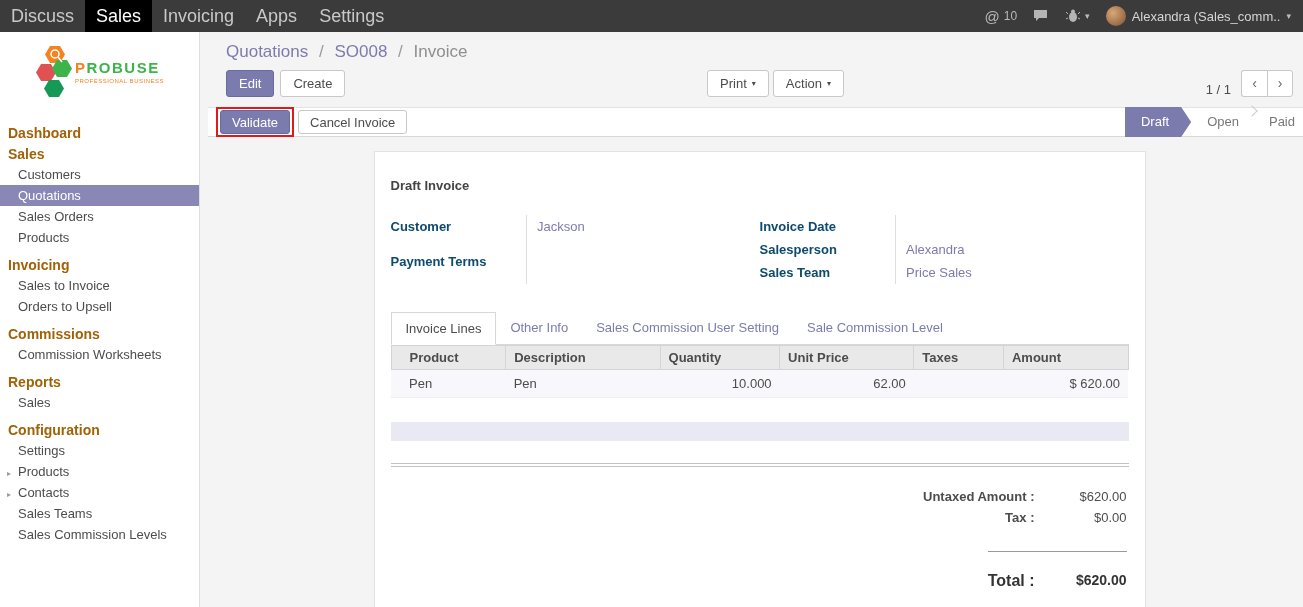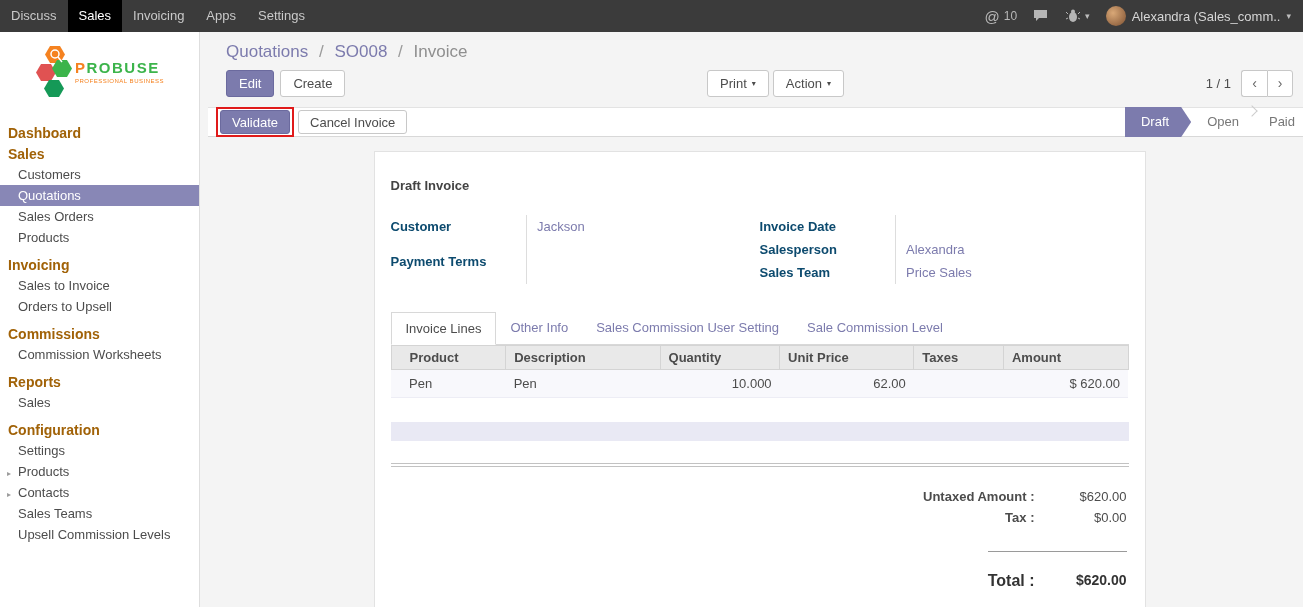--- a/index.html
+++ b/index.html
@@ -2,21 +2,21 @@
 <html><head>
 <meta charset="utf-8">
 <style>
   *{margin:0;padding:0;box-sizing:border-box}
   body{font-family:"Liberation Sans",sans-serif;font-size:13px;color:#4c4c4c;background:#fff}
   .screen{position:relative;width:1303px;height:607px;background:#f4f4f4;overflow:hidden}
 
   
   .topbar{position:absolute;top:0;left:0;width:100%;height:32px;background:#3b3b3b;display:flex;align-items:stretch;z-index:20}
   .topbar-menu{display:flex}
-  .tmenu-item{padding:0 11px;line-height:32px;color:#c9c9c9;font-size:13px;cursor:pointer;white-space:nowrap}
+  .tmenu-item{padding:0 11px;line-height:32px;color:#c9c9c9;font-size:18px;cursor:pointer;white-space:nowrap}
   .tmenu-item.active{background:#000;color:#fff}
   .topbar-right{margin-left:auto;display:flex;align-items:center;gap:16px;padding-right:12px;color:#b8b8b8}
   .systray-item{display:flex;align-items:center;gap:4px;cursor:pointer;font-size:12px}
   .at-glyph{font-size:15px;line-height:1}
   .user-menu{display:flex;align-items:center;gap:6px;color:#d6d6d6;font-size:13px;cursor:pointer;white-space:nowrap}
   .avatar{width:20px;height:20px;border-radius:50%;background:radial-gradient(circle at 35% 35%,#d9a877,#7e5132);flex:0 0 auto}
   .caret{font-size:9px;color:#bdbdbd}
 
   
   .sidebar{position:absolute;top:32px;left:0;width:200px;height:575px;background:#fff;border-right:1px solid #dedede;overflow:hidden}
@@ -34,21 +34,21 @@
   
   .content{position:absolute;top:32px;left:208px;width:1103px;height:575px;background:#f4f4f4;overflow:hidden}
   .breadcrumb{margin:10px 0 0 18px;font-size:17px;color:#8f8f8f;white-space:nowrap}
   .breadcrumb a{color:#7c7bad;text-decoration:none;cursor:pointer}
   .breadcrumb .sep{margin:0 6px;color:#9b9b9b}
   .breadcrumb .current{color:#8f8f8f}
 
   .cp-row{display:flex;align-items:center;margin:8px 18px 10px 18px;height:27px}
   .left-group{display:flex;gap:6px}
   .center-group{display:flex;gap:4px;margin:0 auto}
-  .right-group{display:flex;align-items:center;gap:10px}
+  .right-group{display:flex;align-items:flex-end;gap:10px}
   .btn{display:inline-flex;align-items:center;gap:5px;height:27px;padding:0 12px;border:1px solid #c8c8c8;background:#fff;border-radius:3px;font-size:13px;color:#4c4c4c;cursor:pointer;font-family:inherit;white-space:nowrap}
   .btn-primary{background:#7c7bad;border-color:#6b6a9e;color:#fff}
   .dd-caret{font-size:8px;color:inherit}
   .pager-text{font-size:13px;color:#4c4c4c}
   .pager-btns{display:flex}
   .pager-btn{width:26px;height:27px;border:1px solid #c8c8c8;background:#fff;font-size:14px;color:#666;cursor:pointer;line-height:25px;text-align:center}
   .pager-btn.prev{border-radius:3px 0 0 3px;border-right:none}
   .pager-btn.next{border-radius:0 3px 3px 0}
 
   
@@ -166,21 +166,21 @@
       <div class="side-item">Orders to Upsell</div>
       <div class="side-heading">Commissions</div>
       <div class="side-item">Commission Worksheets</div>
       <div class="side-heading">Reports</div>
       <div class="side-item">Sales</div>
       <div class="side-heading">Configuration</div>
       <div class="side-item">Settings</div>
       <div class="side-item"><span class="mini-caret">▸</span><span>Products</span></div>
       <div class="side-item"><span class="mini-caret">▸</span><span>Contacts</span></div>
       <div class="side-item">Sales Teams</div>
-      <div class="side-item">Upsell Commission Levels</div>
+      <div class="side-item">Sales Commission Levels</div>
     </nav>
   </aside>
 
   <main class="content">
 
     <div class="breadcrumb">
       <a>Quotations</a>
       <span class="sep">/</span>
       <a>SO008</a>
       <span class="sep">/</span>

